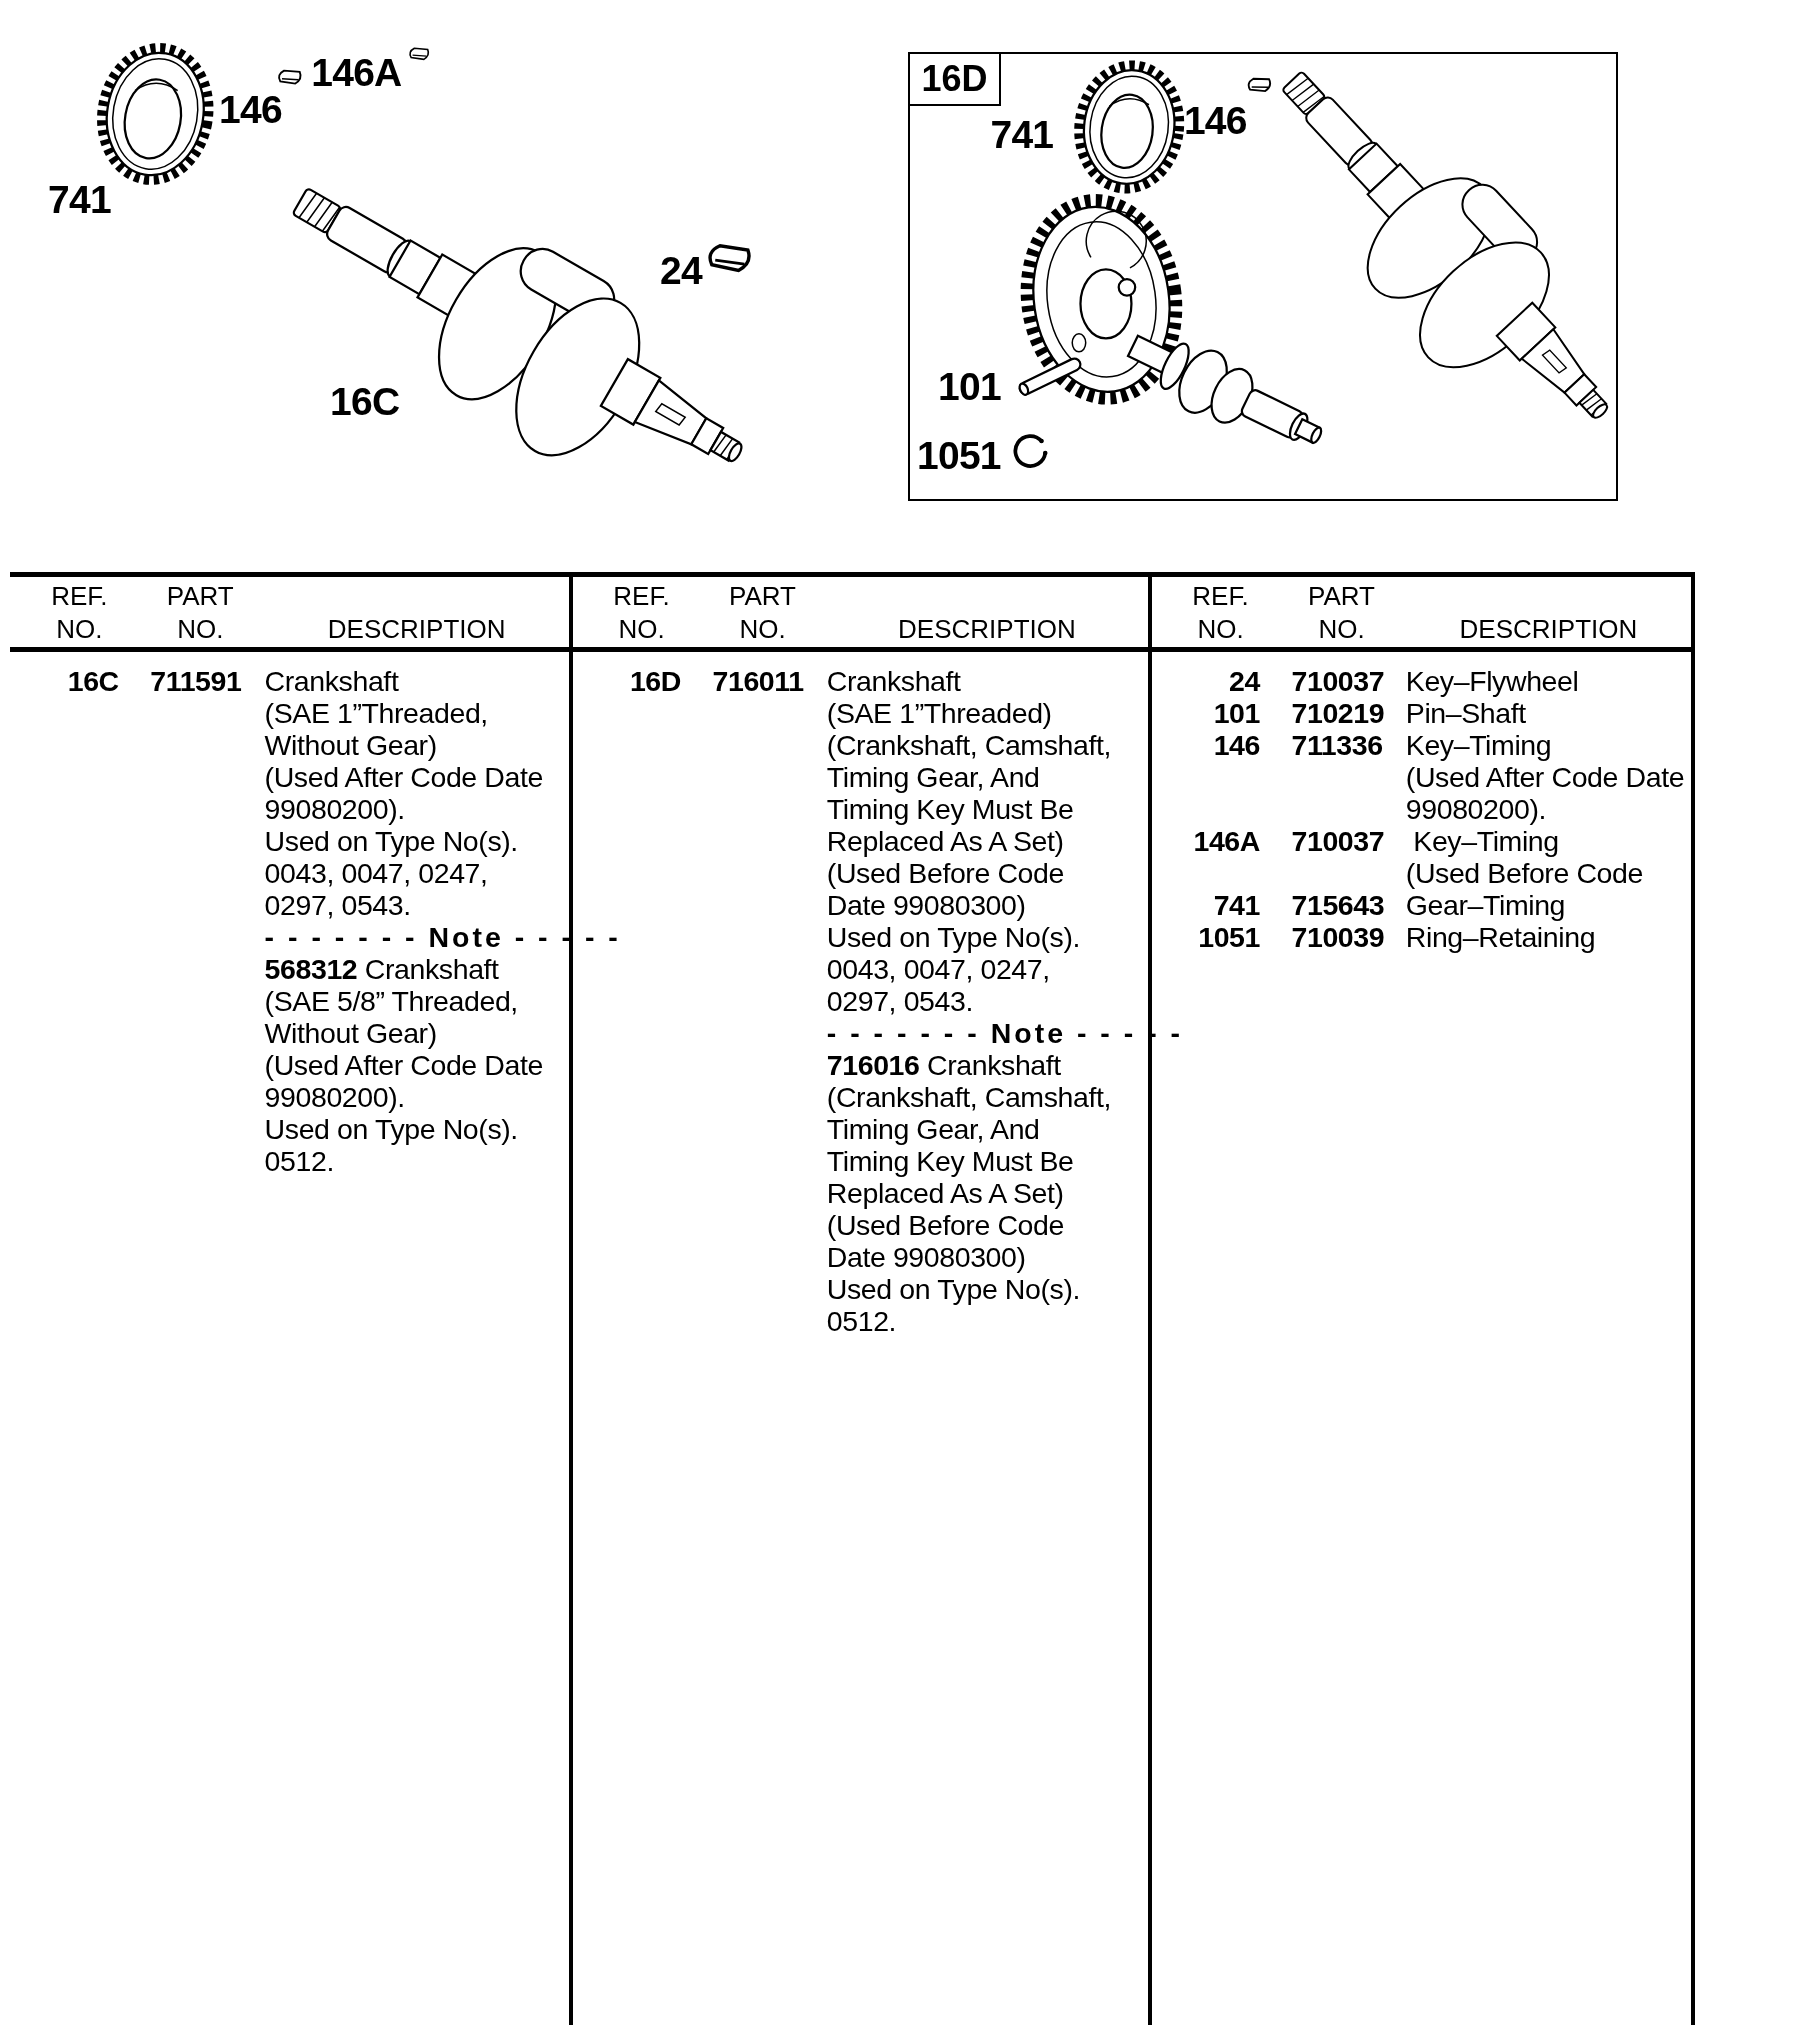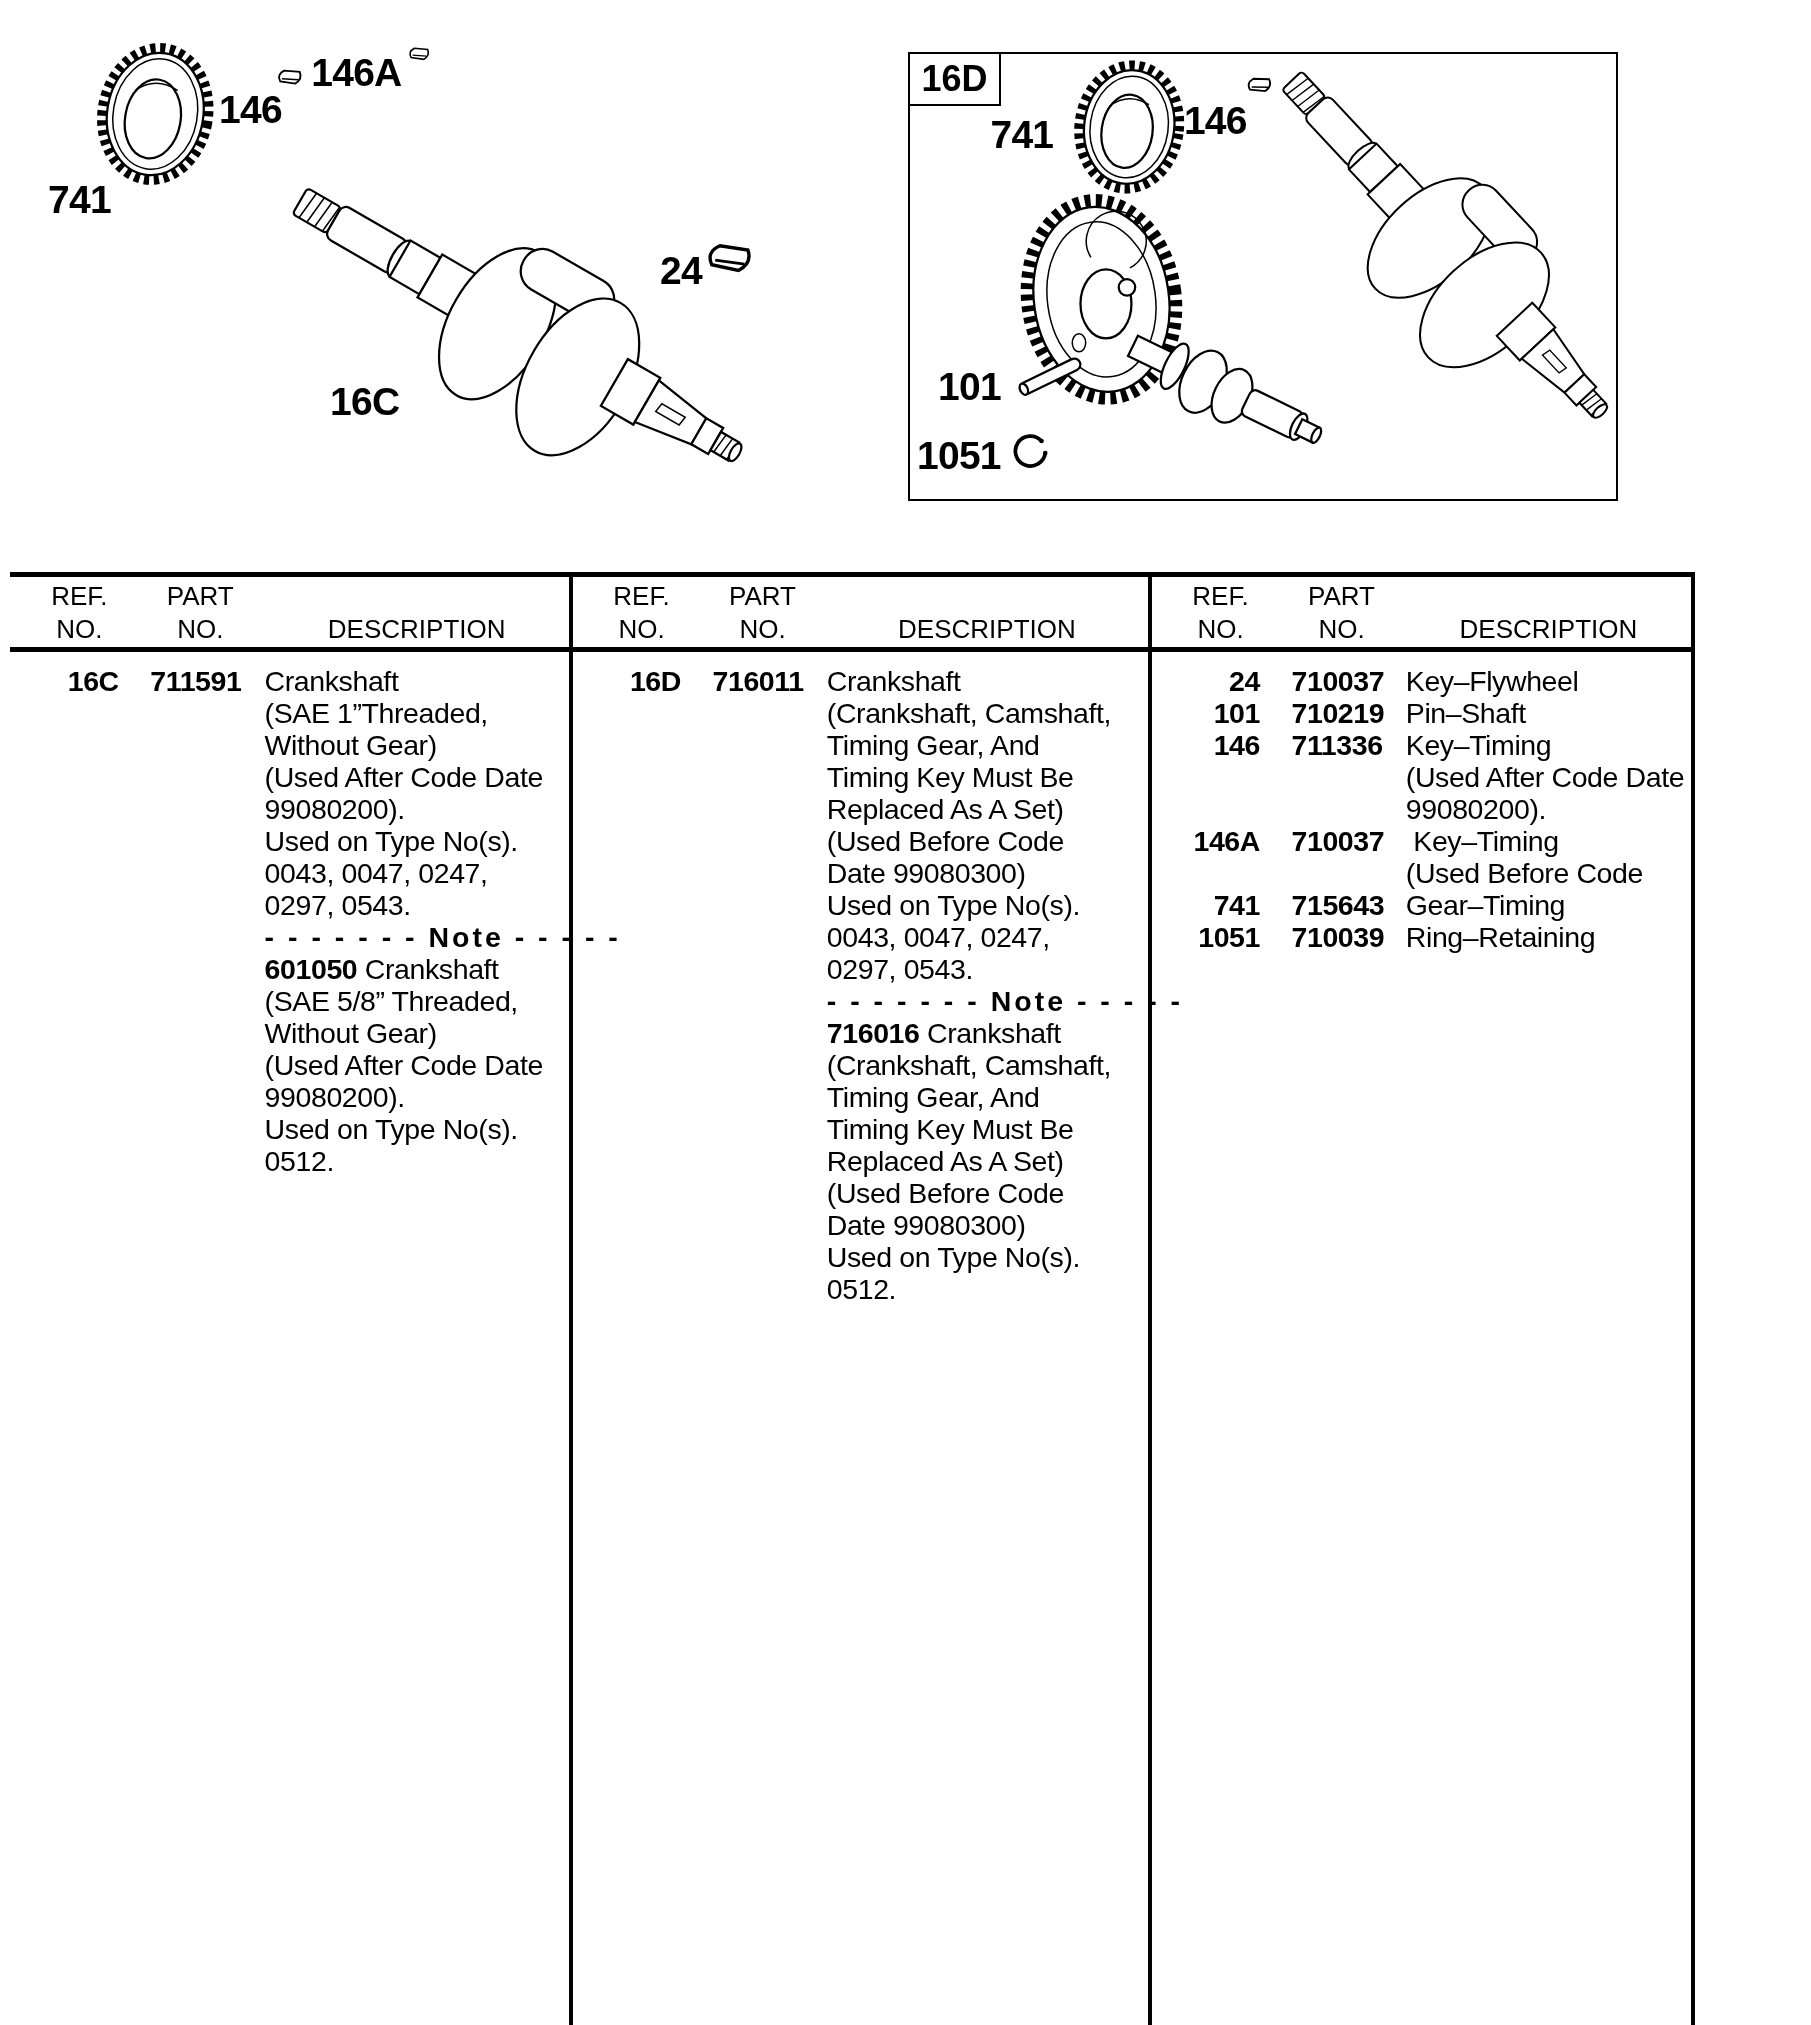--- a/index.html
+++ b/index.html
@@ -271,21 +271,21 @@
           <span></span>
           <span class="cell part-cell"></span>
           <span></span>
           <span class="cell desc"><span class="b sp">- - - - - - - Note - - - - -</span></span>
         </div>
         <div class="row">
           <span class="cell ref"></span>
           <span></span>
           <span class="cell part-cell"></span>
           <span></span>
-          <span class="cell desc"><span class="b">601050 </span><span>Crankshaft</span></span>
+          <span class="cell desc"><span class="b">568312 </span><span>Crankshaft</span></span>
         </div>
         <div class="row">
           <span class="cell ref"></span>
           <span></span>
           <span class="cell part-cell"></span>
           <span></span>
           <span class="cell desc"><span>(SAE 5/8” Threaded,</span></span>
         </div>
         <div class="row">
           <span class="cell ref"></span>
@@ -348,20 +348,27 @@
           <span></span>
           <span class="cell part-cell">716011</span>
           <span></span>
           <span class="cell desc"><span>Crankshaft</span></span>
         </div>
         <div class="row">
           <span class="cell ref"></span>
           <span></span>
           <span class="cell part-cell"></span>
           <span></span>
+          <span class="cell desc"><span>(SAE 1”Threaded)</span></span>
+        </div>
+        <div class="row">
+          <span class="cell ref"></span>
+          <span></span>
+          <span class="cell part-cell"></span>
+          <span></span>
           <span class="cell desc"><span>(Crankshaft, Camshaft,</span></span>
         </div>
         <div class="row">
           <span class="cell ref"></span>
           <span></span>
           <span class="cell part-cell"></span>
           <span></span>
           <span class="cell desc"><span>Timing Gear, And</span></span>
         </div>
         <div class="row">

